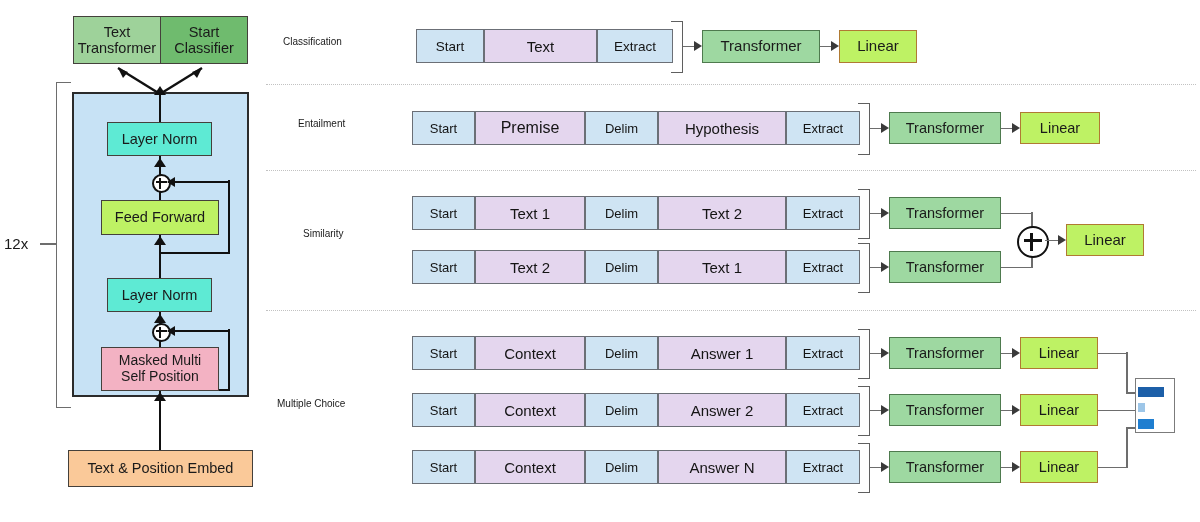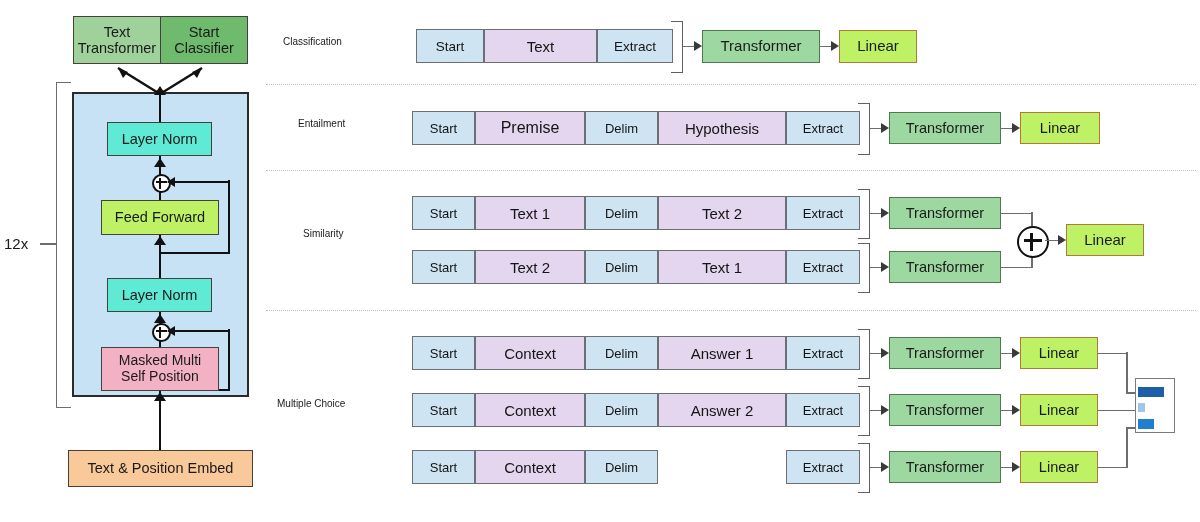--- a/index.html
+++ b/index.html
@@ -338,20 +338,21 @@
   <div class="gline-h" style="left:870px; top:409.5px; width:12px;"></div>
   <div class="arrow-right-g" style="left:881px; top:405px;"></div>
   <div class="box green-node" style="left:889px; top:394px; width:112px; height:32px; font-size:14.5px;">Transformer</div>
   <div class="gline-h" style="left:1001px; top:409.5px; width:12px;"></div>
   <div class="arrow-right-g" style="left:1012px; top:405px;"></div>
   <div class="box orange-node" style="left:1020px; top:394px; width:78px; height:32px; font-size:14.5px;">Linear</div>
 
   <div class="seg seq-blue" style="left:412px; top:450px; width:63px; height:34px; font-size:13px;">Start</div>
   <div class="seg seq-purple" style="left:475px; top:450px; width:110px; height:34px; font-size:15px;">Context</div>
   <div class="seg seq-blue" style="left:585px; top:450px; width:73px; height:34px; font-size:13px;">Delim</div>
+  <div class="seg seq-purple" style="left:658px; top:450px; width:128px; height:34px; font-size:15px;">Answer N</div>
   <div class="seg seq-blue" style="left:786px; top:450px; width:74px; height:34px; font-size:13px;">Extract</div>
   <div class="sq-bracket" style="left:858px; top:443px; width:11px; height:48px;"></div>
   <div class="gline-h" style="left:870px; top:466.5px; width:12px;"></div>
   <div class="arrow-right-g" style="left:881px; top:462px;"></div>
   <div class="box green-node" style="left:889px; top:451px; width:112px; height:32px; font-size:14.5px;">Transformer</div>
   <div class="gline-h" style="left:1001px; top:466.5px; width:12px;"></div>
   <div class="arrow-right-g" style="left:1012px; top:462px;"></div>
   <div class="box orange-node" style="left:1020px; top:451px; width:78px; height:32px; font-size:14.5px;">Linear</div>
 
   <div class="gline-h" style="left:1098px; top:352.5px; width:30px;"></div>

